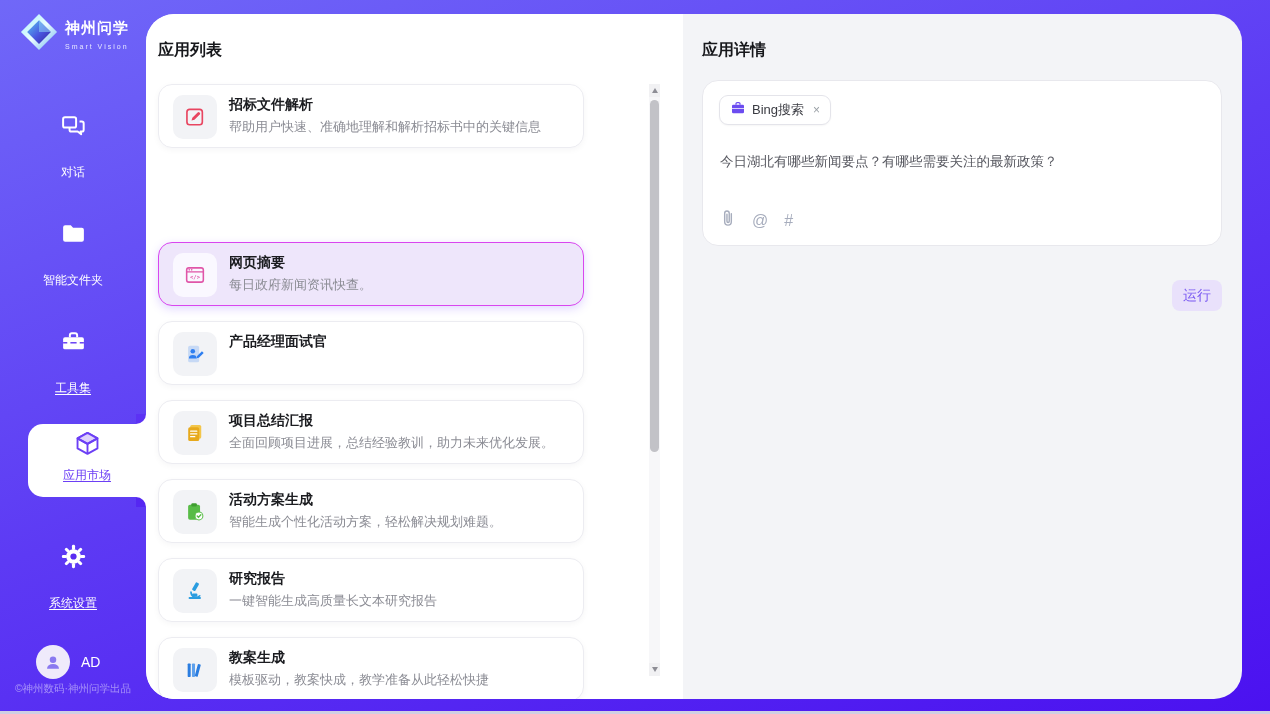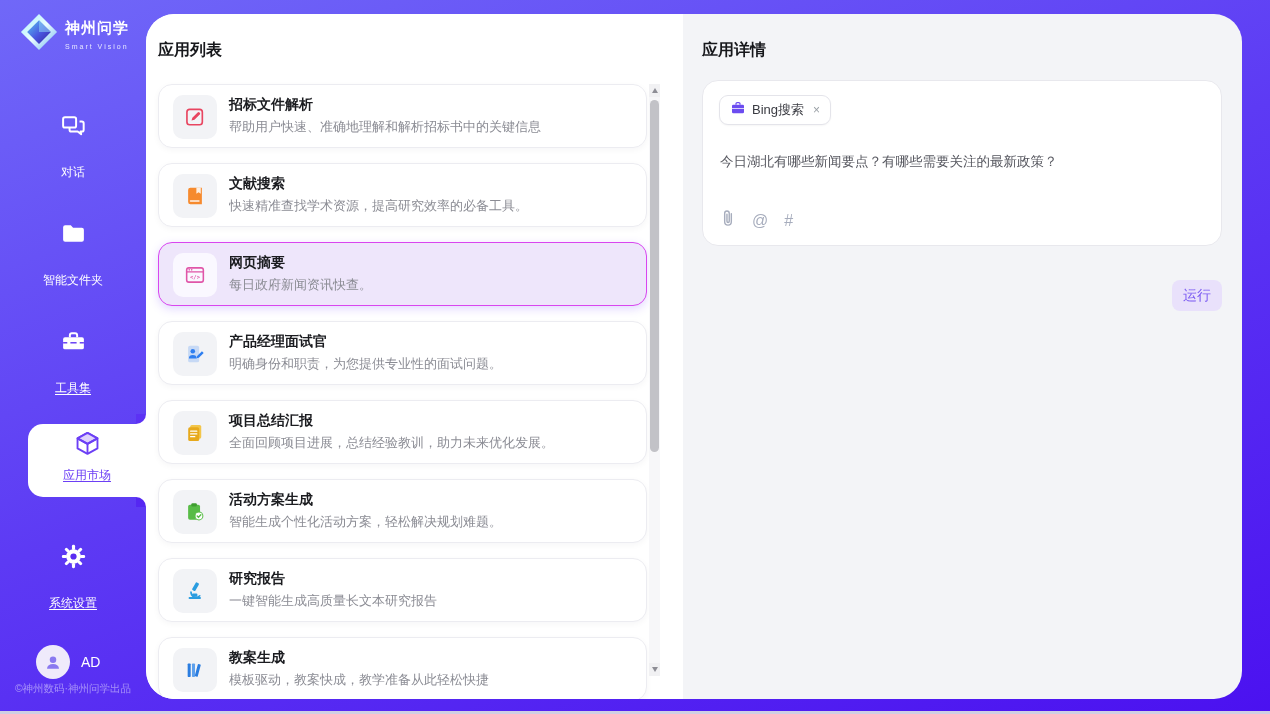--- a/index.html
+++ b/index.html
@@ -36,21 +36,21 @@
   .avatar-name { color:#fff; font-size:14px; }
   .sidebar-footer { position:absolute; left:0; top:682px; width:146px; text-align:center; color:rgba(255,255,255,.45); font-size:10.5px; white-space:nowrap; }
 
   
   .main { position:absolute; left:146px; top:14px; width:1096px; height:685px; border-radius:28px; background:#F3F4F7; overflow:hidden; }
   .panel-title { font-size:16px; font-weight:bold; color:#17181c; }
 
   .list-panel { position:absolute; left:0; top:0; width:537px; height:685px; background:#fff; border-radius:28px 0 0 28px; }
   .list-panel .panel-title { position:absolute; left:12px; top:26px; }
 
-  .card { position:absolute; left:12px; width:489px; height:64px; background:#fff; border:1px solid #ececf1; border-radius:14px; box-shadow:0 2px 6px rgba(30,30,60,.04); cursor:pointer; }
+  .card { position:absolute; left:12px; width:426px; height:64px; background:#fff; border:1px solid #ececf1; border-radius:14px; box-shadow:0 2px 6px rgba(30,30,60,.04); cursor:pointer; }
   .c0{top:70px}.c1{top:149px}.c2{top:228px}.c3{top:307px}.c4{top:386px}.c5{top:465px}.c6{top:544px}.c7{top:623px}
   .card.selected { background:#EEE6FB; border:1px solid #d946ef; box-shadow:0 3px 10px rgba(124,77,255,.22); }
   .cicon { position:absolute; left:14px; top:10px; width:44px; height:44px; border-radius:10px; background:#f2f3f6; display:flex; align-items:center; justify-content:center; }
   .card.selected .cicon { background:#faf8ff; }
   .cname { position:absolute; left:70px; top:11px; font-size:14px; font-weight:bold; color:#1b1c20; }
   .cdesc { position:absolute; left:70px; top:33px; font-size:13px; color:#8b8c94; width:405px; white-space:nowrap; overflow:hidden; }
 
   .scrollbar { position:absolute; left:503px; top:70px; width:11px; height:592px; background:#f7f7f9; }
   .sb-btn { position:absolute; left:0; width:11px; height:13px; background:#f1f1f3; cursor:pointer; }
   .sb-btn.up { top:0; } .sb-btn.down { bottom:0; }
@@ -190,31 +190,20 @@
       <div class="cicon">
         <svg width="22" height="22" viewBox="0 0 24 24">
           <rect x="3.2" y="3.6" width="16.8" height="16.8" rx="3" fill="none" stroke="#e84560" stroke-width="1.8"></rect>
           <path d="M8.2 15.9 l.9 -3.1 5.8 -5.8 a1.4 1.4 0 0 1 2 0 l.3 .3 a1.4 1.4 0 0 1 0 2 l-5.8 5.8 z" fill="#e84560"></path>
         </svg>
       </div>
       <div class="cname">招标文件解析</div>
       <div class="cdesc">帮助用户快速、准确地理解和解析招标书中的关键信息</div>
     </div>
 
-    <div class="card c1">
-      <div class="cicon">
-        <svg width="22" height="22" viewBox="0 0 24 24">
-          <path d="M4.5 5.5 a2.5 2.5 0 0 1 2.5 -2.5 h12.5 v18 H7 a2.5 2.5 0 0 1 -2.5 -2.5 z" fill="#f68a2e"></path>
-          <path d="M13.5 3 v6.6 l2.4 -1.8 2.4 1.8 V3 z" fill="#fff" opacity=".85"></path>
-          <rect x="6.3" y="16.6" width="10.8" height="1.6" rx=".8" fill="#fff" opacity=".9"></rect>
-        </svg>
-      </div>
-      <div class="cname">文献搜索</div>
-      <div class="cdesc">快速精准查找学术资源，提高研究效率的必备工具。</div>
-    </div>
 
     <div class="card c2 selected">
       <div class="cicon">
         <svg width="22" height="22" viewBox="0 0 24 24">
           <rect x="2.9" y="4.2" width="18.2" height="15.6" rx="2.4" fill="none" stroke="#e055a8" stroke-width="1.7"></rect>
           <line x1="2.9" y1="8.6" x2="21.1" y2="8.6" stroke="#e055a8" stroke-width="1.4"></line>
           <circle cx="5.7" cy="6.4" r=".9" fill="#e055a8"></circle>
             <circle cx="8.4" cy="6.4" r=".9" fill="#e055a8"></circle>
           <text x="12" y="16.4" font-size="6" font-weight="bold" fill="#e055a8" text-anchor="middle" font-family="'DejaVu Sans Mono',monospace">&lt;/&gt;</text>
         </svg>
@@ -226,21 +215,20 @@
     <div class="card c3">
       <div class="cicon">
         <svg width="22" height="22" viewBox="0 0 24 24">
           <rect x="4.5" y="3" width="12" height="18" rx="2" fill="#2e7ef0" opacity=".22"></rect>
           <circle cx="9.6" cy="9" r="2.5" fill="#2e7ef0"></circle>
           <path d="M5.4 16.8 a4.2 3.6 0 0 1 8.4 0 z" fill="#2e7ef0"></path>
           <path d="M14.3 14.2 l5.3 -5.3 1.9 1.9 -5.3 5.3 -2.5 .6 z" fill="#2e7ef0"></path>
         </svg>
       </div>
       <div class="cname">产品经理面试官</div>
-      <div class="cdesc">明确身份和职责，为您提供专业性的面试问题。</div>
     </div>
 
     <div class="card c4">
       <div class="cicon">
         <svg width="22" height="22" viewBox="0 0 24 24">
           <rect x="6.8" y="3.2" width="12" height="15" rx="1.8" fill="#f3c64a"></rect>
           <rect x="4.6" y="5.8" width="12" height="15" rx="1.8" fill="#e7a91c"></rect>
           <g stroke="#fff" stroke-width="1.3" stroke-linecap="round">
             <line x1="7.2" y1="10" x2="14" y2="10"></line>
               <line x1="7.2" y1="13" x2="14" y2="13"></line>

